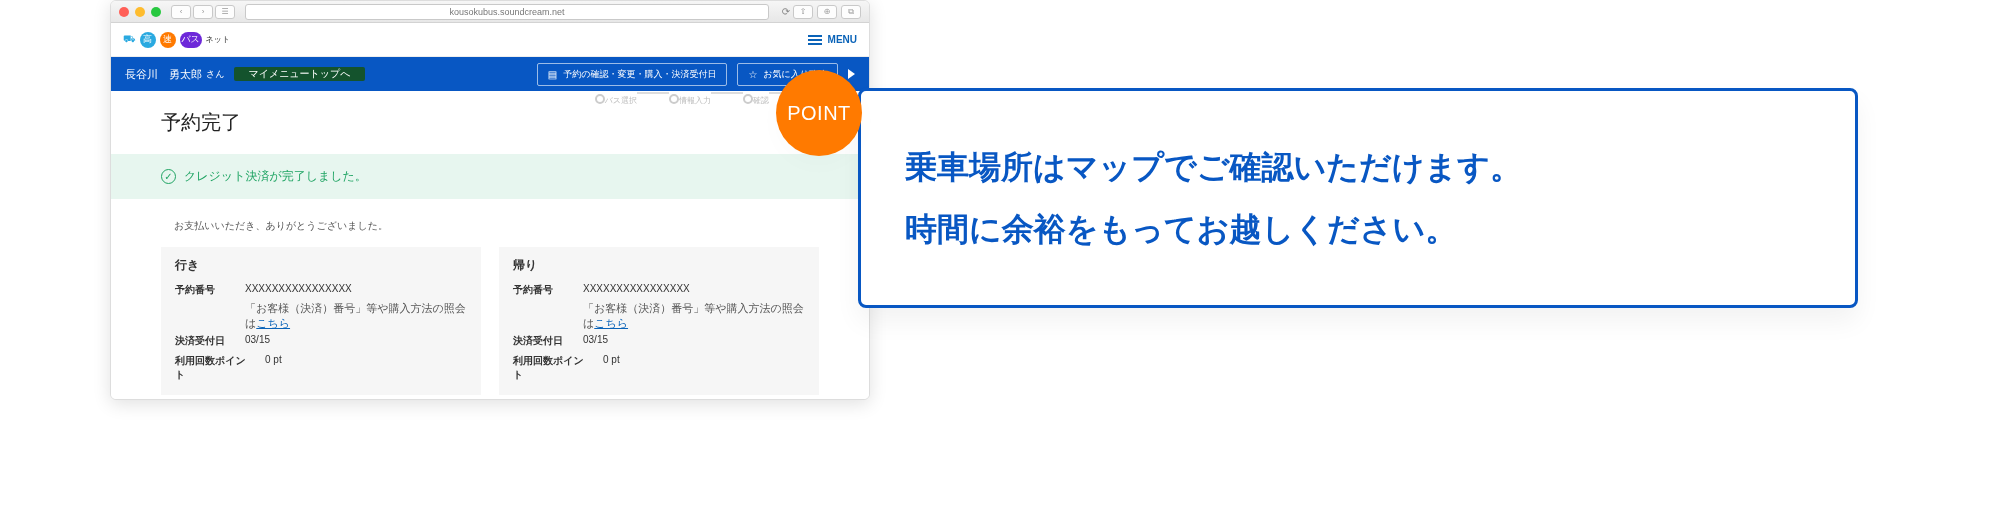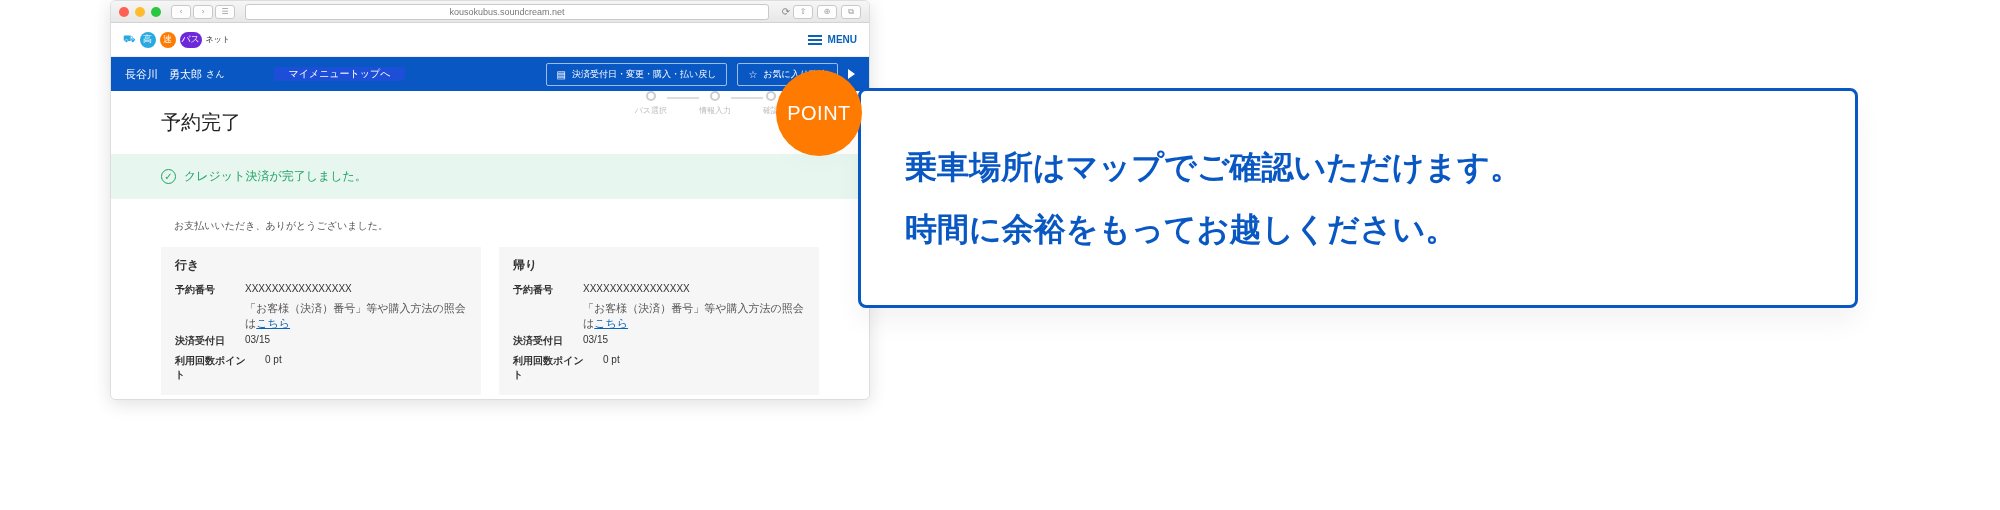--- a/index.html
+++ b/index.html
@@ -92,25 +92,24 @@
       display: flex;
       align-items: center;
       padding: 0 14px;
       gap: 10px;
       color: #fff;
       font-size: 11px;
     }
     .username { display:flex; align-items:center; gap:4px;}
     .san { font-size:9px;}
     .mymenu-top {
-      background: #1d4ed8;
+      background: #14532d;
       padding: 0 14px;
       border-radius: 2px;
       font-size: 10px;
-      margin-left: 40px;
     }
     .bluebar-spacer { flex: 1;}
     .pill {
       border: 1px solid rgba(255,255,255,0.6);
       border-radius: 2px;
       padding: 4px 10px;
       font-size: 9px;
       display: flex;
       align-items: center;
       gap: 6px;
@@ -127,21 +126,21 @@
       color: #222;
     }
     .stepper {
       position: absolute;
       top: 68px;
       right: 42px;
       display: flex;
       align-items: center;
       gap: 0;
     }
-    .step { display:flex; flex-direction:column; align-items:center; color:#bbb; font-size:8px;}
+    .step { display:flex; flex-direction:row; align-items:center; color:#bbb; font-size:8px;}
     .step .dot { width:10px;height:10px;border:2px solid #ccc;border-radius:50%;background:#fff;}
     .step .lbl { margin-top:4px;}
     .step.active .dot { border-color:#00b2e3;}
     .step.active .lbl { color:#00b2e3;}
     .seg { width:32px; height:2px; background:#ddd; margin-bottom:12px;}
 
     .success-banner {
       margin: 18px -50px 0 -50px;
       background: #e7f6ef;
       padding: 14px 50px;
@@ -271,21 +270,21 @@
 
     <div class="bluebar">
       <span class="username">
         <span>長谷川　勇太郎</span>
         <span class="san">さん</span>
       </span>
       <span class="mymenu-top">マイメニュートップへ</span>
       <span class="bluebar-spacer"></span>
       <span class="pill">
         <span class="idot">▤</span>
-        <span>決済受付日・変更・購入・払い戻し</span>
+        <span>予約の確認・変更・購入・決済受付日</span>
       </span>
       <span class="pill">
         <span class="idot">☆</span>
         <span>お気に入り路線</span>
       </span>
       <span class="tri"></span>
     </div>
 
     <div class="stepper">
       <div class="step">

